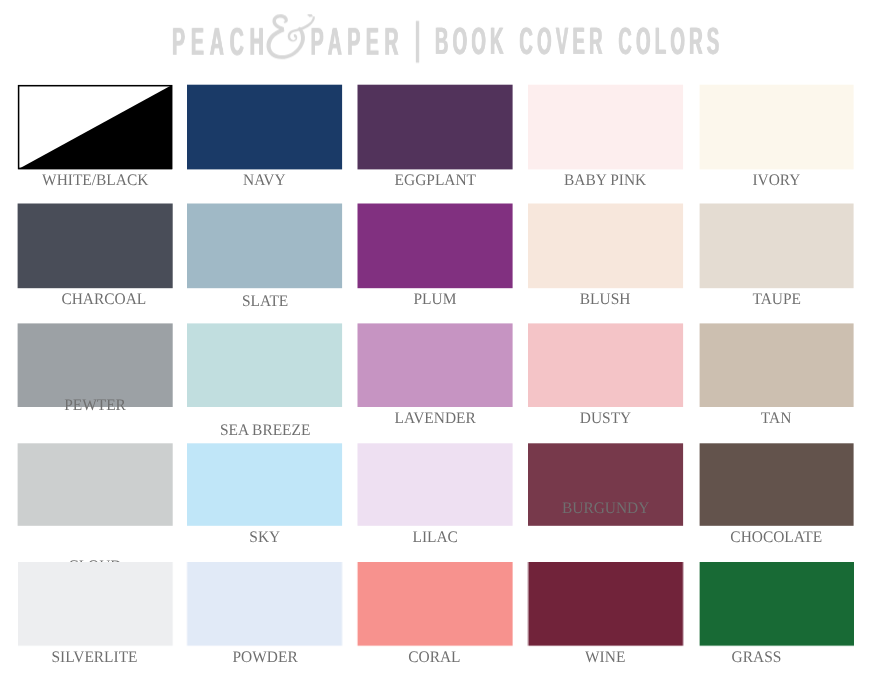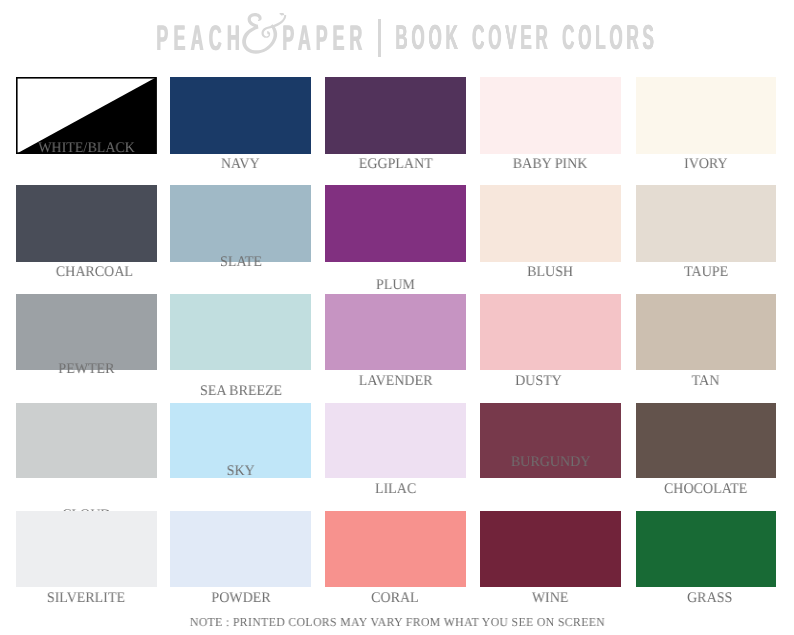--- a/index.html
+++ b/index.html
@@ -58,21 +58,21 @@
   </div>
 
   <div class="grid" id="grid">
     <div class="swatch-row">
       <div class="cell" style="left:16px;top:77px;width:140.7px;height:77px">
         <svg class="sw" width="140.7" height="77" viewBox="0 0 140.7 77">
           <path d="M 0 77 L 140.7 0 L 140.7 77 Z" fill="#000000"></path>
           <rect x="0.8" y="0.8" width="139.1" height="75.4" fill="none" stroke-width="1.6" stroke="#000000"></rect>
         </svg>
       </div>
-      <div class="label" style="left:16px;top:141px;width:140.7px"><span>WHITE/BLACK</span></div>
+      <div class="label" style="left:16px;top:157px;width:140.7px"><span>WHITE/BLACK</span></div>
       <div class="cell" style="left:170.4px;top:77px;width:140.7px;height:77px">
         <div class="sw" style="width: 140.7px; height: 77px; background: rgb(26, 58, 103);"></div>
       </div>
       <div class="label" style="left:170.4px;top:157px;width:140.7px"><span>NAVY</span></div>
       <div class="cell" style="left:325px;top:77px;width:140.7px;height:77px">
         <div class="sw" style="width: 140.7px; height: 77px; background: rgb(82, 51, 91);"></div>
       </div>
       <div class="label" style="left:325px;top:157px;width:140.7px"><span>EGGPLANT</span></div>
       <div class="cell" style="left:480.1px;top:77px;width:140.7px;height:77px">
         <div class="sw" style="width: 140.7px; height: 77px; background: rgb(253, 238, 238);"></div>
@@ -84,25 +84,25 @@
       <div class="label" style="left:635.6px;top:157px;width:140.7px"><span>IVORY</span></div>
     </div>
     <div class="swatch-row">
       <div class="cell" style="left:16px;top:185px;width:140.7px;height:76.5px">
         <div class="sw" style="width: 140.7px; height: 76.5px; background: rgb(73, 77, 88);"></div>
       </div>
       <div class="label" style="left:24px;top:265px;width:140.7px"><span>CHARCOAL</span></div>
       <div class="cell" style="left:170.4px;top:185px;width:140.7px;height:76.5px">
         <div class="sw" style="width: 140.7px; height: 76.5px; background: rgb(160, 185, 198);"></div>
       </div>
-      <div class="label" style="left:170.4px;top:255px;width:140.7px"><span>SLATE</span></div>
+      <div class="label" style="left:170.4px;top:267px;width:140.7px"><span>SLATE</span></div>
       <div class="cell" style="left:325px;top:185px;width:140.7px;height:76.5px">
         <div class="sw" style="width: 140.7px; height: 76.5px; background: rgb(129, 48, 128);"></div>
       </div>
-      <div class="label" style="left:325px;top:278px;width:140.7px"><span>PLUM</span></div>
+      <div class="label" style="left:325px;top:265px;width:140.7px"><span>PLUM</span></div>
       <div class="cell" style="left:480.1px;top:185px;width:140.7px;height:76.5px">
         <div class="sw" style="width: 140.7px; height: 76.5px; background: rgb(247, 231, 220);"></div>
       </div>
       <div class="label" style="left:480.1px;top:265px;width:140.7px"><span>BLUSH</span></div>
       <div class="cell" style="left:635.6px;top:185px;width:140.7px;height:76.5px">
         <div class="sw" style="width: 140.7px; height: 76.5px; background: rgb(228, 220, 210);"></div>
       </div>
       <div class="label" style="left:635.6px;top:265px;width:140.7px"><span>TAUPE</span></div>
     </div>
     <div class="swatch-row">
@@ -114,35 +114,35 @@
         <div class="sw" style="width: 140.7px; height: 75.5px; background: rgb(193, 222, 223);"></div>
       </div>
       <div class="label" style="left:170.4px;top:384px;width:140.7px"><span>SEA BREEZE</span></div>
       <div class="cell" style="left:325px;top:294px;width:140.7px;height:75.5px">
         <div class="sw" style="width: 140.7px; height: 75.5px; background: rgb(198, 148, 194);"></div>
       </div>
       <div class="label" style="left:325px;top:373.5px;width:140.7px"><span>LAVENDER</span></div>
       <div class="cell" style="left:480.1px;top:294px;width:140.7px;height:75.5px">
         <div class="sw" style="width: 140.7px; height: 75.5px; background: rgb(244, 196, 199);"></div>
       </div>
-      <div class="label" style="left:468px;top:373.5px;width:140.7px"><span>DUSTY</span></div>
+      <div class="label" style="left:480px;top:373.5px;width:140.7px"><span>DUSTY</span></div>
       <div class="cell" style="left:635.6px;top:294px;width:140.7px;height:75.5px">
         <div class="sw" style="width: 140.7px; height: 75.5px; background: rgb(204, 191, 176);"></div>
       </div>
       <div class="label" style="left:635.6px;top:373.5px;width:140.7px"><span>TAN</span></div>
     </div>
     <div class="swatch-row">
       <div class="cell" style="left:16px;top:402.5px;width:140.7px;height:75.5px">
         <div class="sw" style="width: 140.7px; height: 75.5px; background: rgb(204, 207, 207);"></div>
       </div>
       <div class="label" style="left:16px;top:508px;width:140.7px"><span>CLOUD</span></div>
       <div class="cell" style="left:170.4px;top:402.5px;width:140.7px;height:75.5px">
         <div class="sw" style="width: 140.7px; height: 75.5px; background: rgb(192, 230, 248);"></div>
       </div>
-      <div class="label" style="left:170.4px;top:464px;width:140.7px"><span>SKY</span></div>
+      <div class="label" style="left:170.4px;top:482px;width:140.7px"><span>SKY</span></div>
       <div class="cell" style="left:325px;top:402.5px;width:140.7px;height:75.5px">
         <div class="sw" style="width: 140.7px; height: 75.5px; background: rgb(238, 224, 242);"></div>
       </div>
       <div class="label" style="left:325px;top:482px;width:140.7px"><span>LILAC</span></div>
       <div class="cell" style="left:480.1px;top:402.5px;width:140.7px;height:75.5px">
         <div class="sw" style="width: 140.7px; height: 75.5px; background: rgb(119, 57, 75);"></div>
       </div>
       <div class="label" style="left:480.1px;top:455px;width:140.7px"><span>BURGUNDY</span></div>
       <div class="cell" style="left:635.6px;top:402.5px;width:140.7px;height:75.5px">
         <div class="sw" style="width: 140.7px; height: 75.5px; background: rgb(99, 83, 76);"></div>
@@ -162,18 +162,17 @@
         <div class="sw" style="width: 140.7px; height: 76px; background: rgb(247, 146, 142);"></div>
       </div>
       <div class="label" style="left:325px;top:590.5px;width:140.7px"><span>CORAL</span></div>
       <div class="cell" style="left:480.1px;top:511px;width:140.7px;height:76px">
         <div class="sw" style="width: 140.7px; height: 76px; background: rgb(113, 35, 58);"></div>
       </div>
       <div class="label" style="left:480.1px;top:590.5px;width:140.7px"><span>WINE</span></div>
       <div class="cell" style="left:635.6px;top:511px;width:140.7px;height:76px">
         <div class="sw" style="width: 140.7px; height: 76px; background: rgb(24, 106, 53);"></div>
       </div>
-      <div class="label" style="left:639px;top:590.5px;width:140.7px"><span>GRASS</span></div>
+      <div class="label" style="left:617px;top:590.5px;width:140.7px"><span>GRASS</span></div>
     </div>
   </div>
 
-  <div class="note"><span>NOTE : PRINTED COLORS MAY VARY FROM WHAT YOU SEE ON SCREEN</span></div>
 </div>
 
 </body></html>

